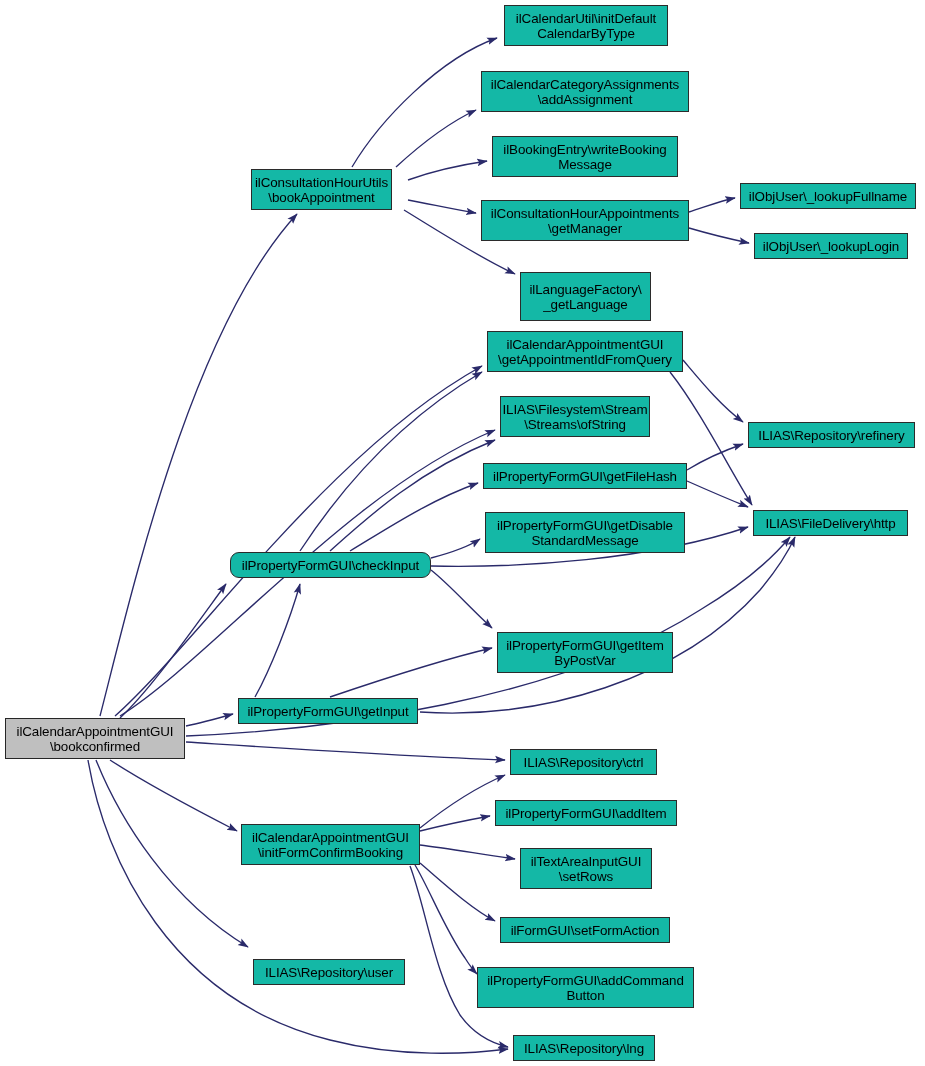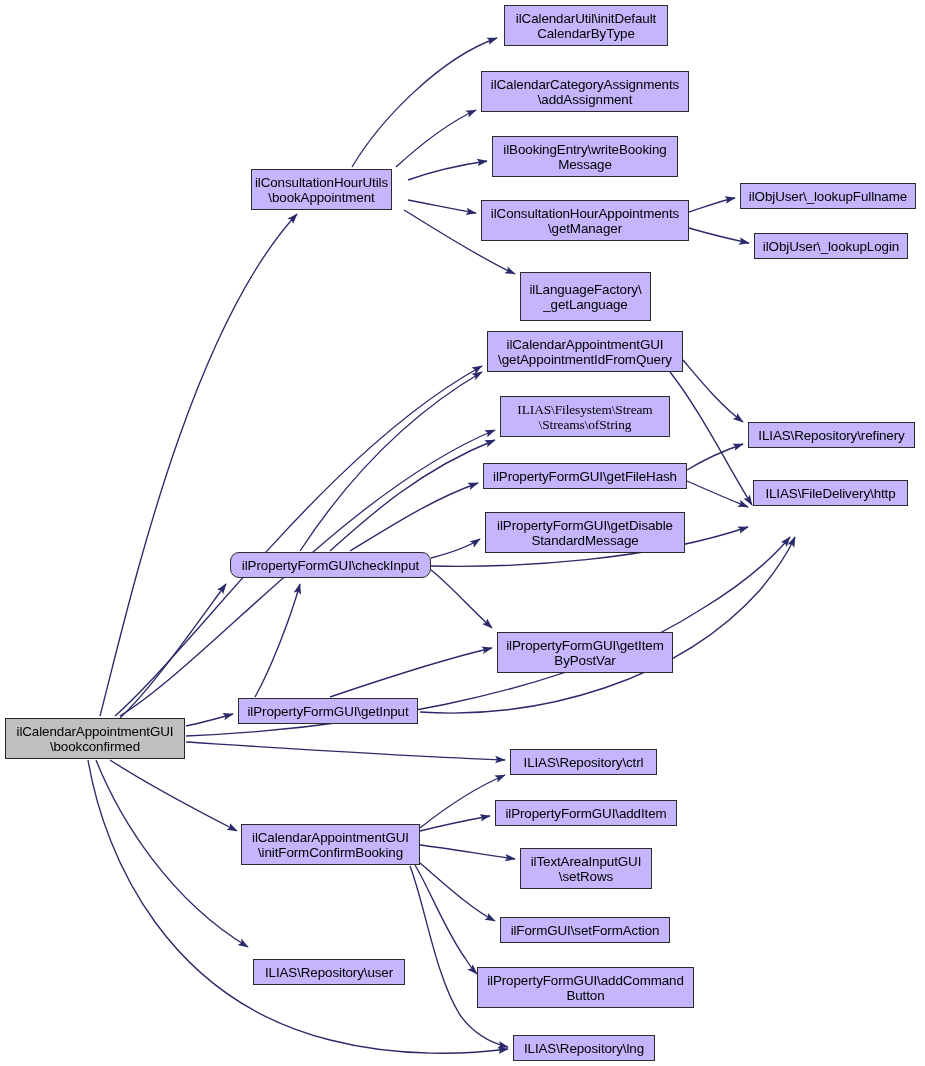--- a/index.html
+++ b/index.html
@@ -1,20 +1,20 @@
 <!DOCTYPE html>
 <html><head>
 <meta charset="utf-8">
 <style>
   html,body{margin:0;padding:0;background:#ffffff;}
   body{width:925px;height:1066px;font-family:"Liberation Sans",sans-serif;}
   #graph{position:relative;width:925px;height:1066px;overflow:hidden;}
   svg#edges{position:absolute;left:0;top:0;width:925px;height:1066px;}
   .node{position:absolute;box-sizing:border-box;border:1px solid #2b2b2b;
-        background:#c4b5fd;display:flex;align-items:center;justify-content:center;
+        background:#14b8a6;display:flex;align-items:center;justify-content:center;
         text-align:center;line-height:1.12;color:#000000;font-size:13.4px;
         letter-spacing:-0.1px;white-space:pre-line;}
   .node.root{background:#bfbfbf;border-color:#262626;}
   .node span{display:block;padding:0 3px;}
 </style>
 </head>
 <body>
 
 <div id="graph">
   <svg id="edges" viewBox="0 0 925 1066" xmlns="http://www.w3.org/2000/svg">
@@ -72,27 +72,27 @@
       <div class="node" style="left: 251px; top: 169px; width: 141px; height: 41px;"><span>ilConsultationHourUtils
 \bookAppointment</span></div>
       <div class="node" style="left: 481px; top: 200px; width: 208px; height: 41px;"><span>ilConsultationHourAppointments
 \getManager</span></div>
       <div class="node" style="left: 740px; top: 183px; width: 176px; height: 26px;"><span>ilObjUser\_lookupFullname</span></div>
       <div class="node" style="left: 754px; top: 233px; width: 154px; height: 26px;"><span>ilObjUser\_lookupLogin</span></div>
       <div class="node" style="left: 520px; top: 272px; width: 131px; height: 49px;"><span>ilLanguageFactory\
 _getLanguage</span></div>
       <div class="node" style="left: 487px; top: 331px; width: 196px; height: 41px;"><span>ilCalendarAppointmentGUI
 \getAppointmentIdFromQuery</span></div>
-      <div class="node" style="left: 500px; top: 396px; width: 170px; height: 41px; font-family: Liberation Serif, serif;"><span>ILIAS\Filesystem\Stream
+      <div class="node" style="left: 500px; top: 396px; width: 150px; height: 41px;"><span>ILIAS\Filesystem\Stream
 \Streams\ofString</span></div>
       <div class="node" style="left: 748px; top: 422px; width: 167px; height: 26px;"><span>ILIAS\Repository\refinery</span></div>
       <div class="node" style="left: 483px; top: 463px; width: 204px; height: 26px;"><span>ilPropertyFormGUI\getFileHash</span></div>
       <div class="node" style="left: 485px; top: 512px; width: 200px; height: 41px;"><span>ilPropertyFormGUI\getDisable
 StandardMessage</span></div>
-      <div class="node" style="left: 753px; top: 480px; width: 155px; height: 26px;"><span>ILIAS\FileDelivery\http</span></div>
+      <div class="node" style="left: 753px; top: 510px; width: 155px; height: 26px;"><span>ILIAS\FileDelivery\http</span></div>
       <div class="node" style="left: 230px; top: 552px; width: 201px; height: 26px; border-radius: 9px;"><span>ilPropertyFormGUI\checkInput</span></div>
       <div class="node" style="left: 497px; top: 632px; width: 176px; height: 41px;"><span>ilPropertyFormGUI\getItem
 ByPostVar</span></div>
       <div class="node" style="left: 238px; top: 698px; width: 180px; height: 26px;"><span>ilPropertyFormGUI\getInput</span></div>
       <div class="node root" style="left: 5px; top: 718px; width: 180px; height: 41px;"><span>ilCalendarAppointmentGUI
 \bookconfirmed</span></div>
       <div class="node" style="left: 510px; top: 749px; width: 147px; height: 26px;"><span>ILIAS\Repository\ctrl</span></div>
       <div class="node" style="left: 495px; top: 800px; width: 182px; height: 26px;"><span>ilPropertyFormGUI\addItem</span></div>
       <div class="node" style="left: 241px; top: 824px; width: 179px; height: 41px;"><span>ilCalendarAppointmentGUI
 \initFormConfirmBooking</span></div>

